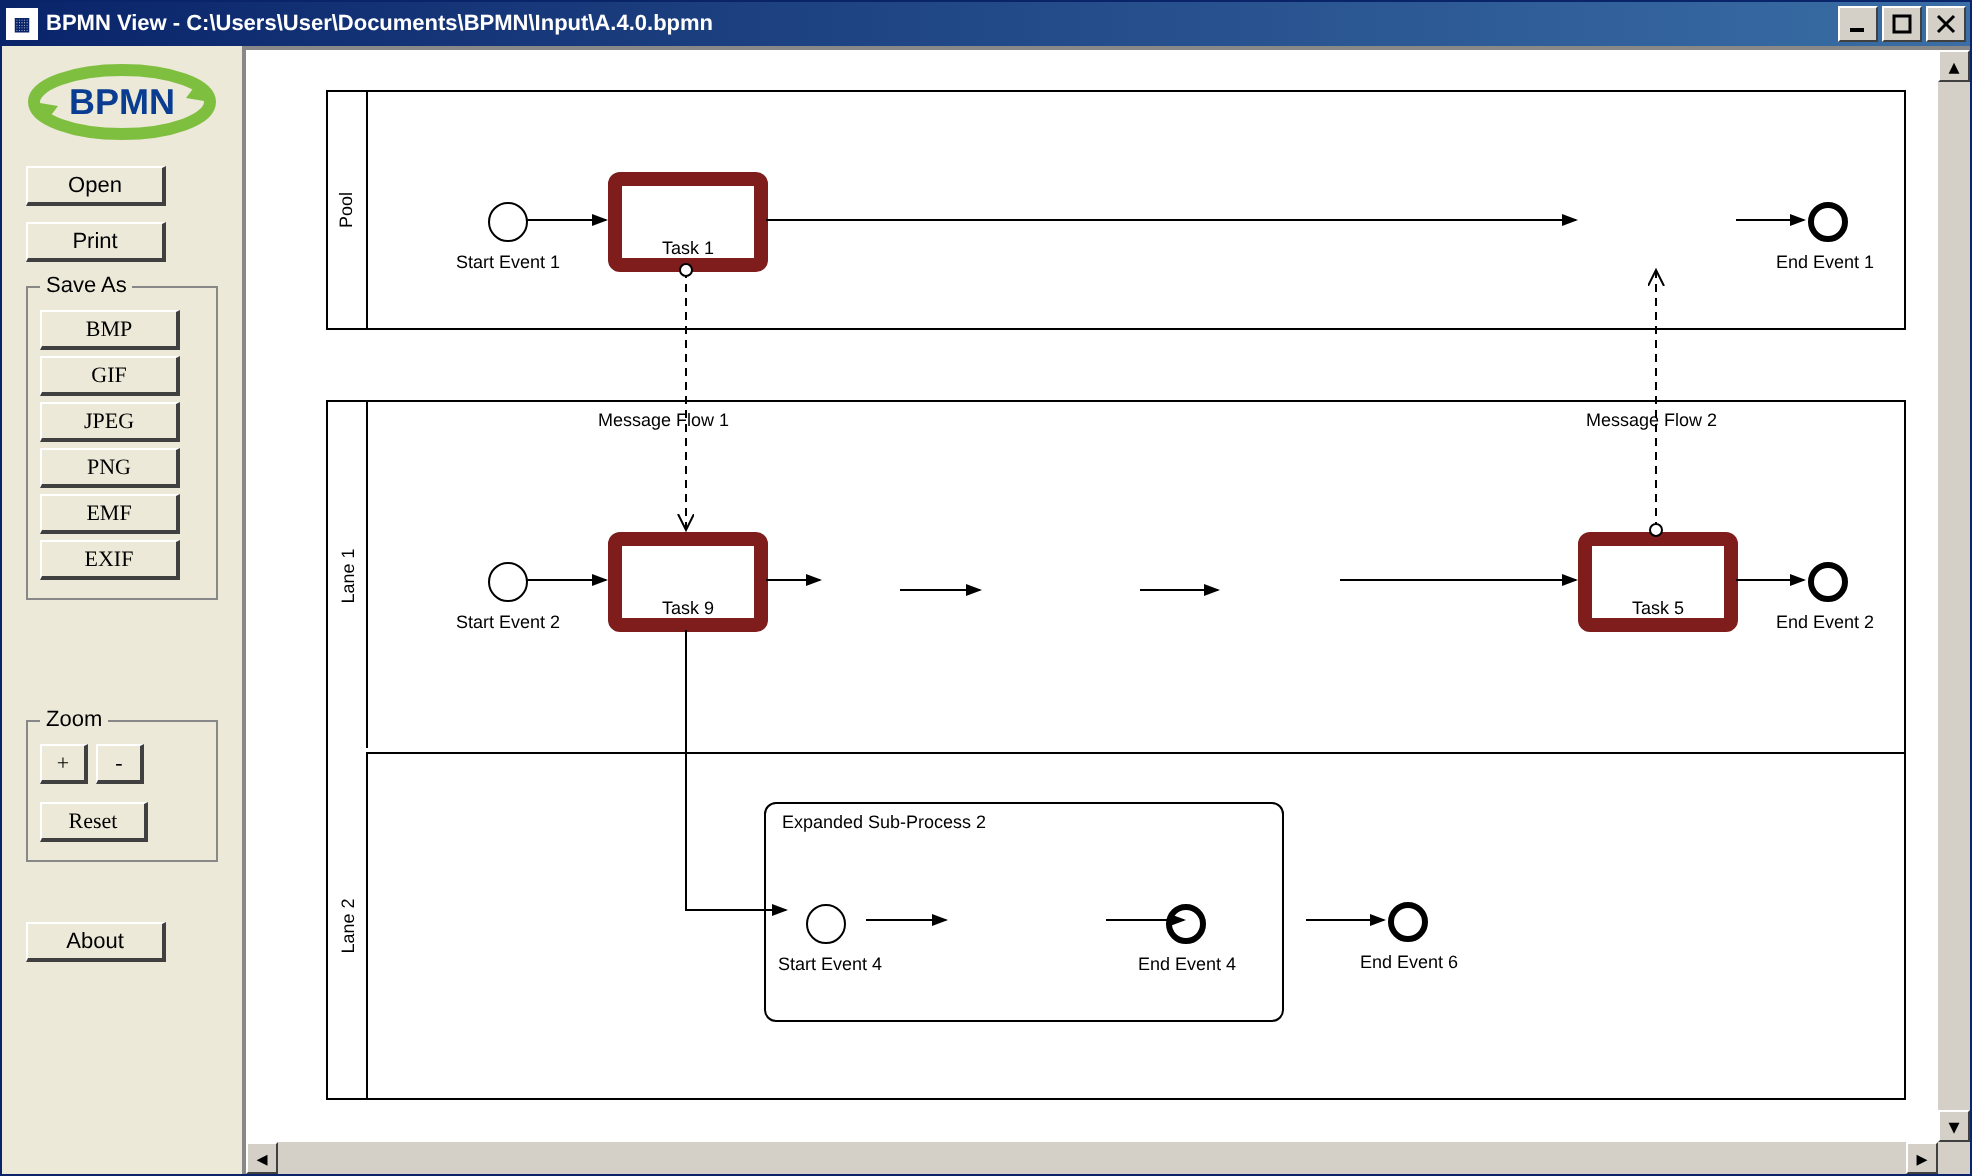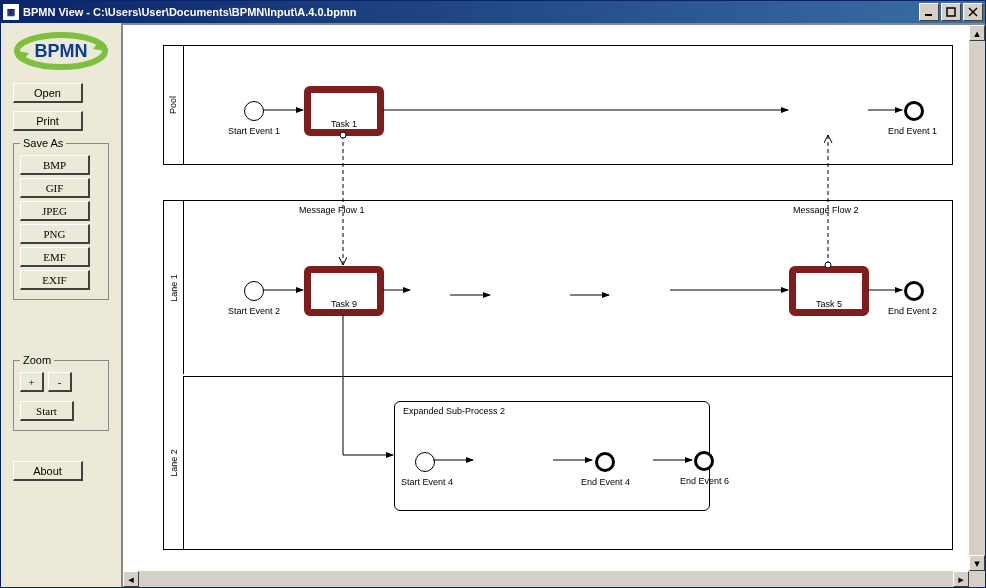--- a/index.html
+++ b/index.html
@@ -90,21 +90,21 @@
       </div>
 
       <div style="height:40px"></div>
 
       <div class="groupbox">
         <span class="legend">Zoom</span>
         <div class="zoombtns">
           <div class="btn">+</div>
           <div class="btn">-</div>
         </div>
-        <div class="btn" style="width:54px;margin-top:6px">Start</div>
+        <div class="btn" style="width:54px;margin-top:6px">Reset</div>
       </div>
 
       <div style="height:14px"></div>
       <div class="btn">About</div>
     </div>
 
     <div class="canvas-wrap">
       <div class="canvas">
 
         <div class="pool" style="left:40px;top:20px;width:790px;height:120px">
@@ -135,21 +135,21 @@
               <span>Task 9</span>
             </div>
 
 
           <div class="task" style="left:625px;top:65px;width:80px;height:50px">
               <span>Task 5</span>
             </div>
           <div class="ev end" style="left:740px;top:80px"></div>
           <div class="ev-label" style="left:724px;top:105px">End Event 2</div>
 
-          <div class="subprocess" style="left:230px;top:200px;width:316px;height:110px">
+          <div class="subprocess" style="left:218px;top:200px;width:260px;height:110px">
             <div class="sp-title">Expanded Sub-Process 2</div>
             <div class="ev start" style="left:20px;top:50px"></div>
             <div class="ev-label" style="left:6px;top:75px">Start Event 4</div>
             <div class="ev end" style="left:200px;top:50px"></div>
             <div class="ev-label" style="left:186px;top:75px">End Event 4</div>
           </div>
           <div class="ev end" style="left:530px;top:250px"></div>
           <div class="ev-label" style="left:516px;top:275px">End Event 6</div>
         </div>
 

